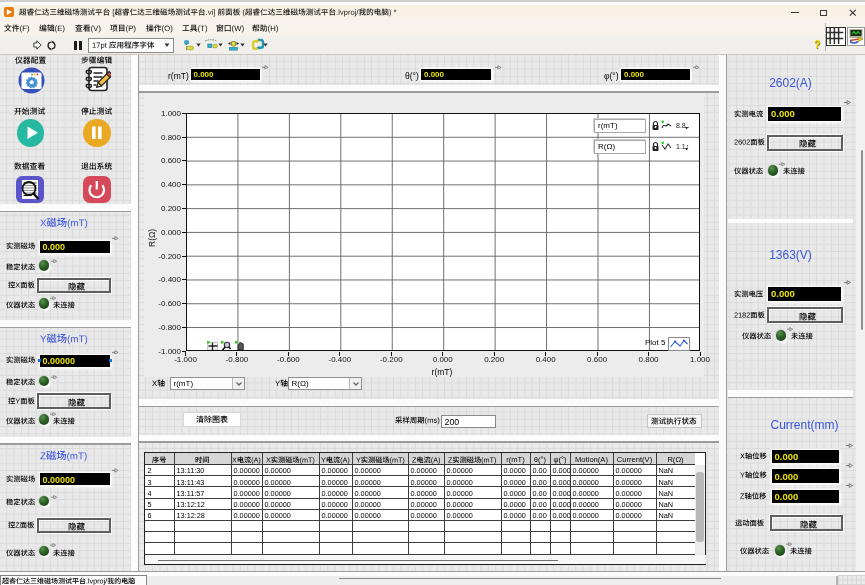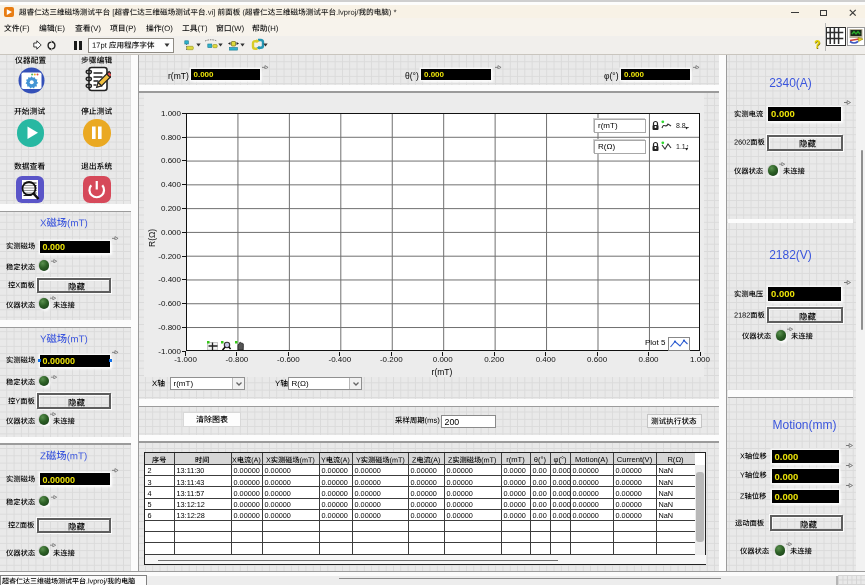--- a/index.html
+++ b/index.html
@@ -1027,21 +1027,21 @@
 <div style="position:absolute;left:572.5px;top:512.1px;font-size:7.3px;color:#000;line-height:1;">0.00000</div>
 <div style="position:absolute;left:615.5px;top:512.1px;font-size:7.3px;color:#000;line-height:1;">0.00000</div>
 <div style="position:absolute;left:658.5px;top:512.1px;font-size:7.3px;color:#000;line-height:1;">NaN</div>
 <div style="left:145px;top:531.2px;width:550px;height:1px;background:#3c3c3c;"></div>
 <div style="left:145px;top:542.4000000000001px;width:550px;height:1px;background:#3c3c3c;"></div>
 <div style="left:145px;top:553.6px;width:550px;height:1px;background:#3c3c3c;"></div>
 <div style="left:695px;top:465px;width:10px;height:89.6px;background:#ececec;"></div>
 <div style="left:696px;top:472px;width:8px;height:69.6px;background:#b8b8b8;border-radius:3px;"></div>
 <div style="left:145px;top:554.6px;width:561px;height:9.400000000000006px;background:#f6f6f6;"></div>
 <div style="left:158px;top:559.6px;width:400px;height:1.8px;background:#707070;"></div>
-<div style="position:absolute;left:790.5px;top:77px;transform:translateX(-50%);font-size:12px;color:#3a55dd;line-height:1;white-space:nowrap;">2340(A)</div>
+<div style="position:absolute;left:790.5px;top:77px;transform:translateX(-50%);font-size:12px;color:#3a55dd;line-height:1;white-space:nowrap;">2602(A)</div>
 <div style="position:absolute;left:734px;top:109.5px;">
     <svg class="ts" width="29.7" height="8.2" viewBox="0 -6.6 29.7 8.2" fill="#000">
       <use href="#n5b9e" transform="translate(0.0 0)scale(0.073 -0.073)"></use>
       <use href="#n6d4b" transform="translate(7.3 0)scale(0.073 -0.073)"></use>
       <use href="#n7535" transform="translate(14.6 0)scale(0.073 -0.073)"></use>
       <use href="#n6d41" transform="translate(21.9 0)scale(0.073 -0.073)"></use>
     </svg>
   </div>
 <div style="position:absolute;left:768px;top:106.5px;width:73px;height:14px;background:#000;box-shadow:0 0 0 1.5px rgba(250,250,250,0.85), 1.5px 2px 2.5px rgba(255,255,255,0.9);">
     <span style="position:absolute;left:3px;top:2.5px;color:#ede409;font-size:9.5px;font-weight:bold;line-height:1;">0.000</span>
@@ -1085,21 +1085,21 @@
       <path d="M4.5 0.8 L4.5 6.2 L9.3 3.5 Z" fill="#ececec" stroke="#5a5a5a" stroke-width="1"></path>
     </svg>
   </div>
 <div style="position:absolute;left:783px;top:166.5px;">
     <svg class="ts" width="22.4" height="8.2" viewBox="0 -6.6 22.4 8.2" fill="#000">
       <use href="#n672a" transform="translate(0.0 0)scale(0.073 -0.073)"></use>
       <use href="#n8fde" transform="translate(7.3 0)scale(0.073 -0.073)"></use>
       <use href="#n63a5" transform="translate(14.6 0)scale(0.073 -0.073)"></use>
     </svg>
   </div>
-<div style="position:absolute;left:790.5px;top:248.5px;transform:translateX(-50%);font-size:12px;color:#3a55dd;line-height:1;white-space:nowrap;">2182(V)</div>
+<div style="position:absolute;left:790.5px;top:248.5px;transform:translateX(-50%);font-size:12px;color:#3a55dd;line-height:1;white-space:nowrap;">1363(V)</div>
 <div style="position:absolute;left:734px;top:289.5px;">
     <svg class="ts" width="29.7" height="8.2" viewBox="0 -6.6 29.7 8.2" fill="#000">
       <use href="#n5b9e" transform="translate(0.0 0)scale(0.073 -0.073)"></use>
       <use href="#n6d4b" transform="translate(7.3 0)scale(0.073 -0.073)"></use>
       <use href="#n7535" transform="translate(14.6 0)scale(0.073 -0.073)"></use>
       <use href="#n538b" transform="translate(21.9 0)scale(0.073 -0.073)"></use>
     </svg>
   </div>
 <div style="position:absolute;left:768px;top:286.5px;width:73px;height:14px;background:#000;box-shadow:0 0 0 1.5px rgba(250,250,250,0.85), 1.5px 2px 2.5px rgba(255,255,255,0.9);">
     <span style="position:absolute;left:3px;top:2.5px;color:#ede409;font-size:9.5px;font-weight:bold;line-height:1;">0.000</span>
@@ -1143,21 +1143,21 @@
       <path d="M4.5 0.8 L4.5 6.2 L9.3 3.5 Z" fill="#ececec" stroke="#5a5a5a" stroke-width="1"></path>
     </svg>
   </div>
 <div style="position:absolute;left:791px;top:331.5px;">
     <svg class="ts" width="22.4" height="8.2" viewBox="0 -6.6 22.4 8.2" fill="#000">
       <use href="#n672a" transform="translate(0.0 0)scale(0.073 -0.073)"></use>
       <use href="#n8fde" transform="translate(7.3 0)scale(0.073 -0.073)"></use>
       <use href="#n63a5" transform="translate(14.6 0)scale(0.073 -0.073)"></use>
     </svg>
   </div>
-<div style="position:absolute;left:804.5px;top:418.5px;transform:translateX(-50%);font-size:12px;color:#3a55dd;line-height:1;white-space:nowrap;">Motion(mm)</div>
+<div style="position:absolute;left:804.5px;top:418.5px;transform:translateX(-50%);font-size:12px;color:#3a55dd;line-height:1;white-space:nowrap;">Current(mm)</div>
 <div style="position:absolute;left:739.5px;top:451.5px;">
     <svg class="ts" width="27.3" height="8.2" viewBox="0 -6.6 27.3 8.2" fill="#000">
       <use href="#l58" transform="translate(0.0 0)scale(0.073 -0.073)"></use>
       <use href="#n8f74" transform="translate(4.9 0)scale(0.073 -0.073)"></use>
       <use href="#n4f4d" transform="translate(12.2 0)scale(0.073 -0.073)"></use>
       <use href="#n79fb" transform="translate(19.5 0)scale(0.073 -0.073)"></use>
     </svg>
   </div>
 <div style="position:absolute;left:771.5px;top:449.5px;width:67.5px;height:13.5px;background:#000;box-shadow:0 0 0 1.5px rgba(250,250,250,0.85), 1.5px 2px 2.5px rgba(255,255,255,0.9);">
     <span style="position:absolute;left:3px;top:2.5px;color:#ede409;font-size:9.5px;font-weight:bold;line-height:1;">0.000</span>

